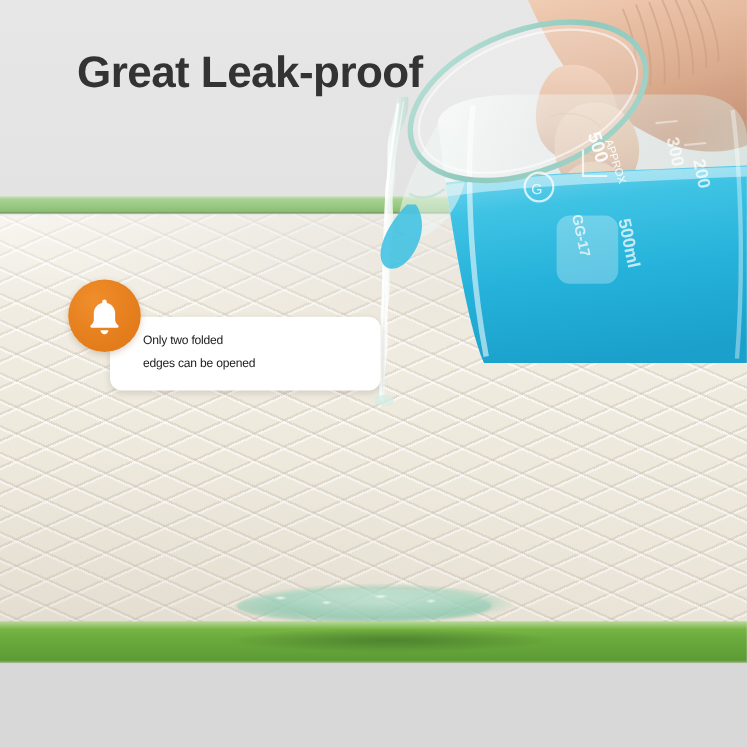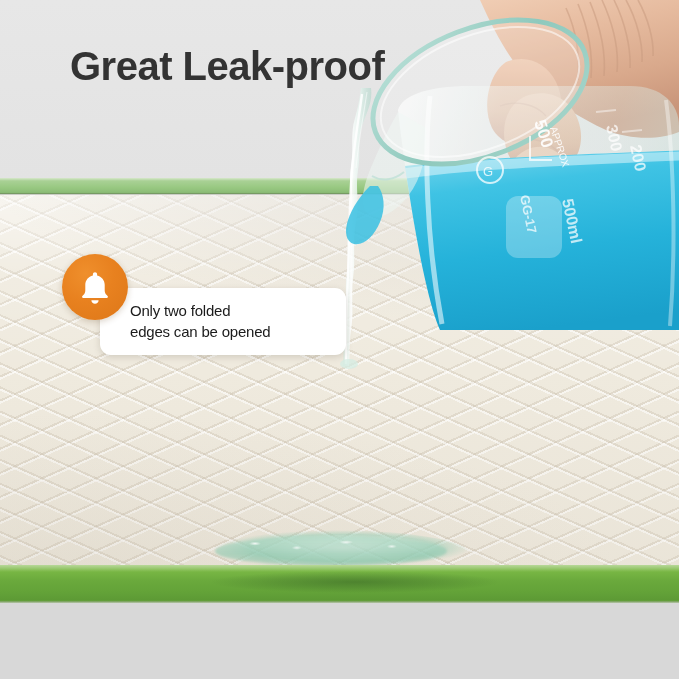--- a/index.html
+++ b/index.html
@@ -172,21 +172,21 @@
     left: 100px; top: 288px;
     width: 246px; height: 67px;
     background: #ffffff;
     border-radius: 11px;
     box-shadow: 0 2px 7px rgba(70,60,45,.18);
   }
   .callout-text {
     position: absolute;
     left: 130px; top: 300px;
     width: 210px;
-    font-size: 15px;
+    font-size: 11px;
     line-height: 21px;
     font-weight: normal;
     color: #1b1b1b;
     letter-spacing: -0.2px;
     white-space: pre-line;
   }
   .badge {
     position: absolute;
     left: 62px; top: 254px;
     width: 66px; height: 66px;

